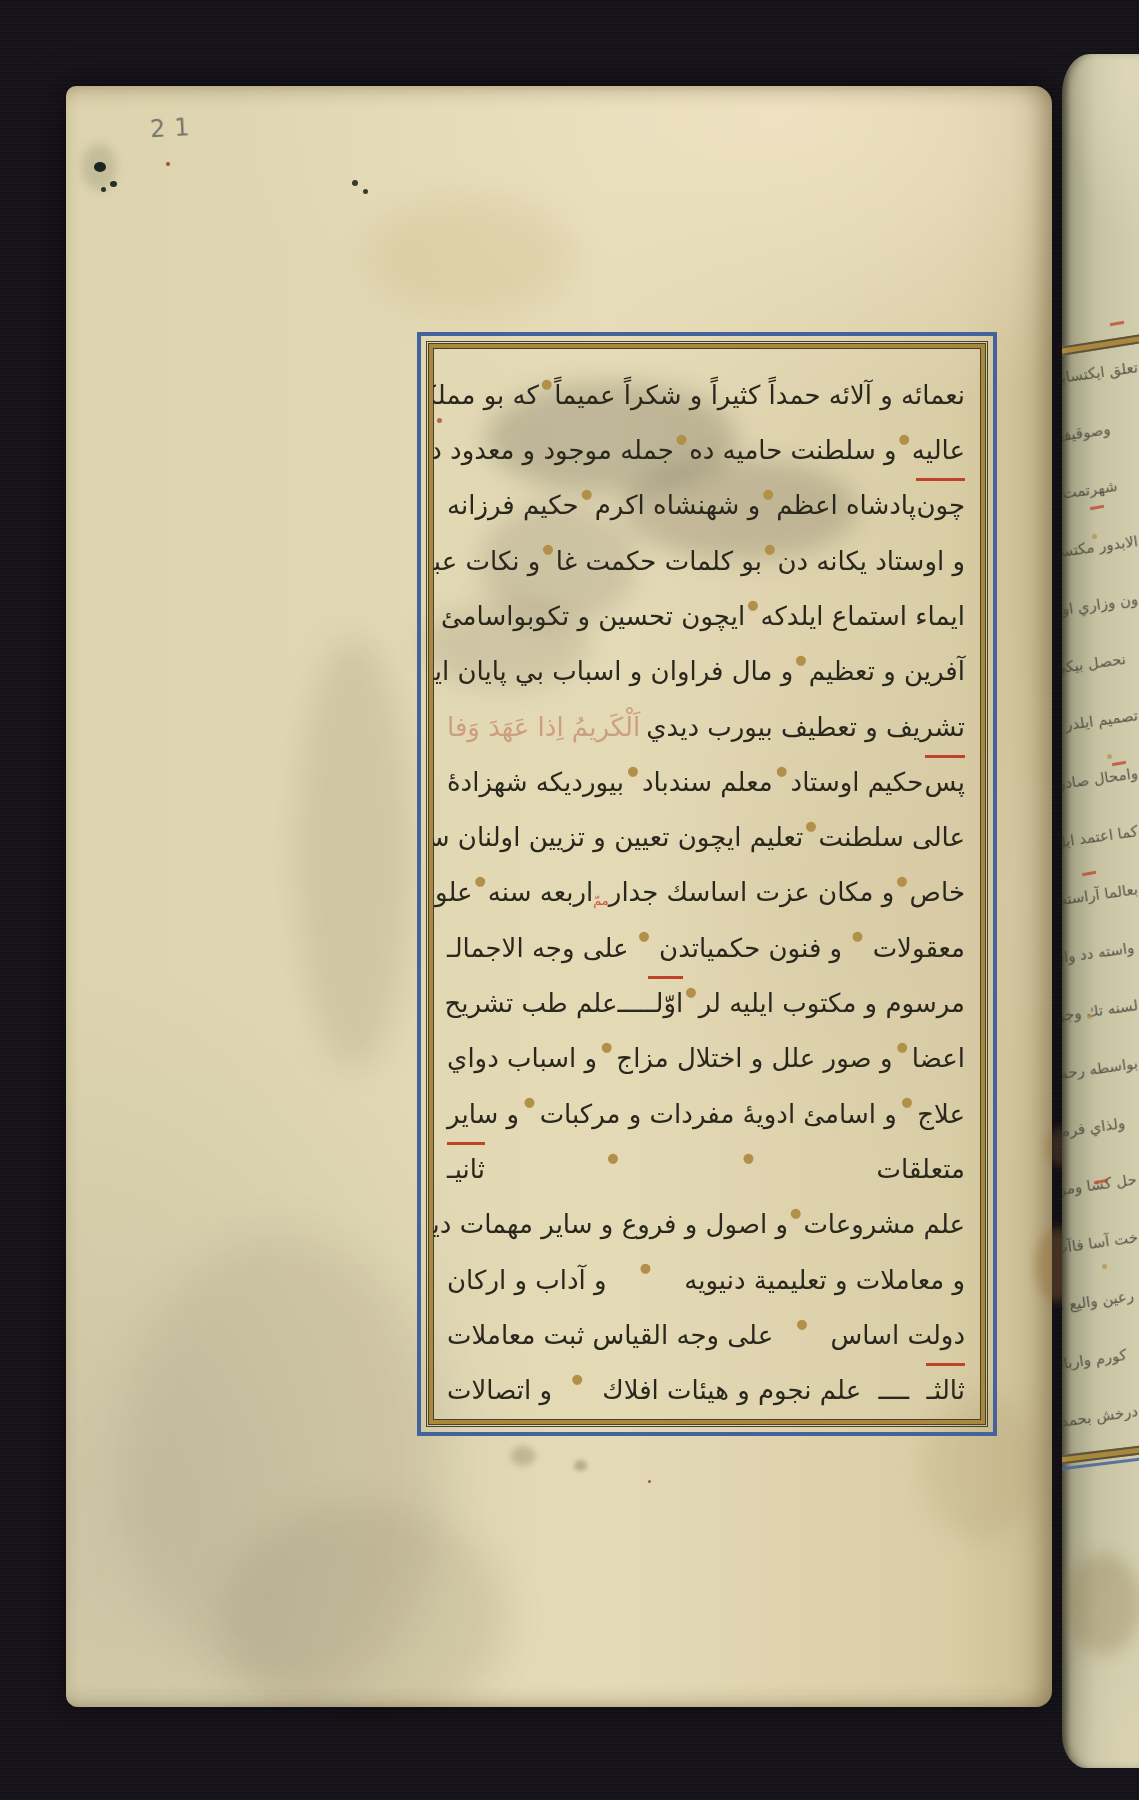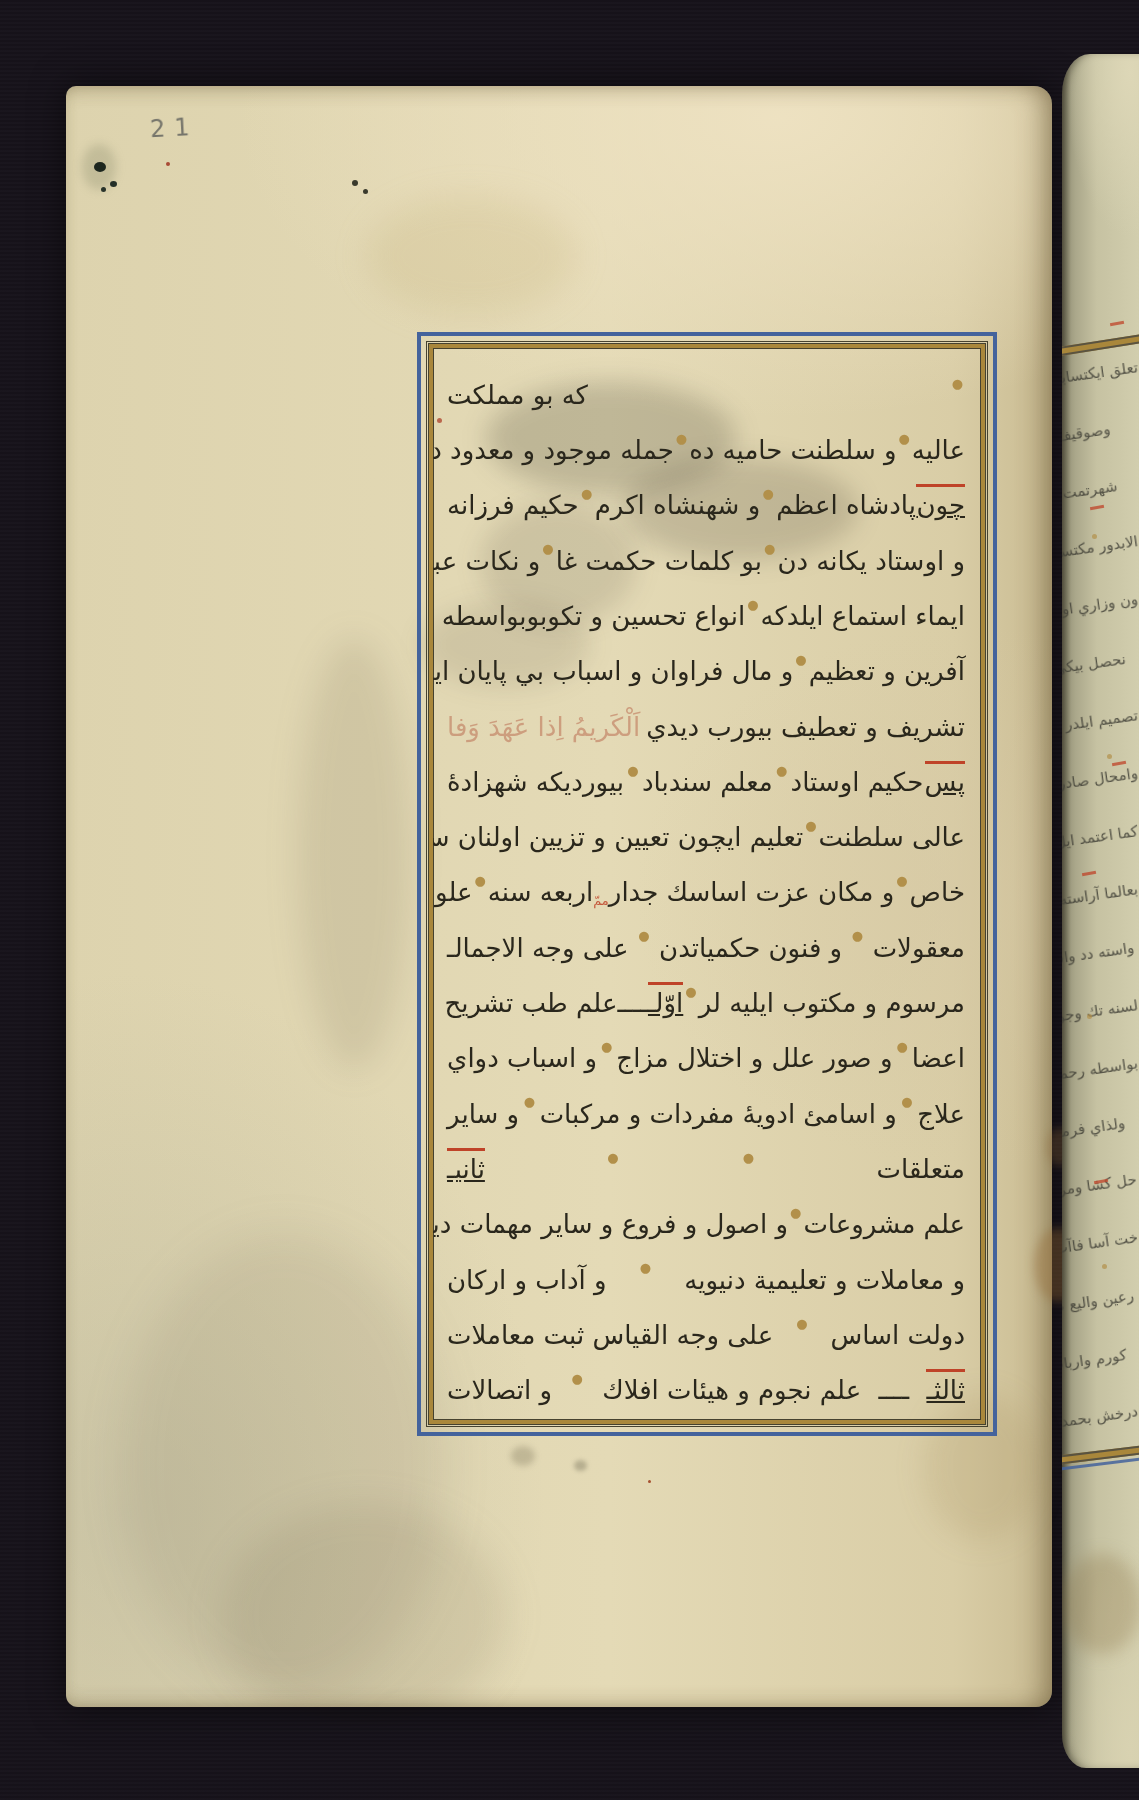--- a/index.html
+++ b/index.html
@@ -30,21 +30,21 @@
   .frame{position:absolute;left:351px;top:246px;width:572px;height:1096px;
     border:4px solid var(--blue,#44639c);}
   .frame-in1{position:absolute;inset:5px;border:1px solid var(--frame-dark,#46422f);}
   .frame-in2{position:absolute;inset:2px;border:4px solid var(--gold,#a9873b);
     box-shadow:0 0 0 1px var(--frame-dark,#46422f), inset 0 0 0 1px var(--frame-dark,#46422f);}
   .text-area{position:absolute;inset:0;padding:8px 16px 4px 14px;direction:rtl;overflow:hidden;}
   .text-line{height:55.3px;display:flex;justify-content:space-between;align-items:flex-end;
     font-size:26px;color:var(--ink,#2a271c);white-space:nowrap;}
   .seg{display:inline-block;line-height:1.25;}
   .seg.dot{color:var(--gold-dot,#b2904a);font-size:13px;align-self:center;padding:0 2px;}
-  .seg.over{border-top:3px solid var(--red,#bf4328);padding-top:2px;text-decoration:underline;}
+  .seg.over{border-top:3px solid var(--red,#bf4328);padding-top:8px;}
   .seg.rubric{color:var(--rubric,#c07b5e);opacity:.62;filter:blur(.3px);}
   .seg.red-small{color:var(--red,#bf4328);font-size:13px;align-self:flex-end;opacity:.85;}
   
   .folio-number{position:absolute;left:84px;top:28px;font-size:24px;letter-spacing:9px;
     color:var(--pencil,#76756b);transform:rotate(-3deg);filter:blur(.3px);}
   
   .mark{position:absolute;border-radius:50%;pointer-events:none;}
   .smudge{mix-blend-mode:multiply;}
   
   .facing{
@@ -104,20 +104,21 @@
 
   <div class="mark smudge" style="left:445px;top:1360px;width:24px;height:20px;background:rgba(105,100,85,.25);filter:blur(3px);"></div>
   <div class="mark smudge" style="left:508px;top:1374px;width:13px;height:11px;background:rgba(90,88,78,.3);filter:blur(2px);"></div>
   <div class="mark" style="left:582px;top:1394px;width:3px;height:3px;background:#a5502f;"></div>
 
   <div class="frame">
     <div class="frame-in1">
       <div class="frame-in2">
         <div class="text-area">
             <div class="text-line">
+              <span class="seg">نعمائه و آلائه حمداً كثيراً و شكراً عميماً</span>
               <span class="seg dot">●</span>
               <span class="seg">كه بو مملكت</span>
             </div>
             <div class="text-line">
               <span class="seg">عاليه</span>
               <span class="seg dot">●</span>
               <span class="seg">و سلطنت حاميه ده</span>
               <span class="seg dot">●</span>
               <span class="seg">جمله موجود و معدود در</span>
             </div>
@@ -132,22 +133,22 @@
             <div class="text-line">
               <span class="seg">و اوستاد يكانه دن</span>
               <span class="seg dot">●</span>
               <span class="seg">بو كلمات حكمت غا</span>
               <span class="seg dot">●</span>
               <span class="seg">و نكات عبرت</span>
             </div>
             <div class="text-line">
               <span class="seg">ايماء استماع ايلدكه</span>
               <span class="seg dot">●</span>
-              <span class="seg">انواع تحسين و تكوبو</span>
-              <span class="seg">بواسطه</span>
+              <span class="seg">ايچون تحسين و تكوبو</span>
+              <span class="seg">اسامئ</span>
             </div>
             <div class="text-line">
               <span class="seg">آفرين و تعظيم</span>
               <span class="seg dot">●</span>
               <span class="seg">و مال فراوان و اسباب بي پايان ايله</span>
             </div>
             <div class="text-line">
               <span class="seg">تشريف و تعطيف بيورب ديدي</span>
               <span class="seg rubric">اَلْكَريمُ اِذا عَهَدَ وَفا</span>
             </div>

